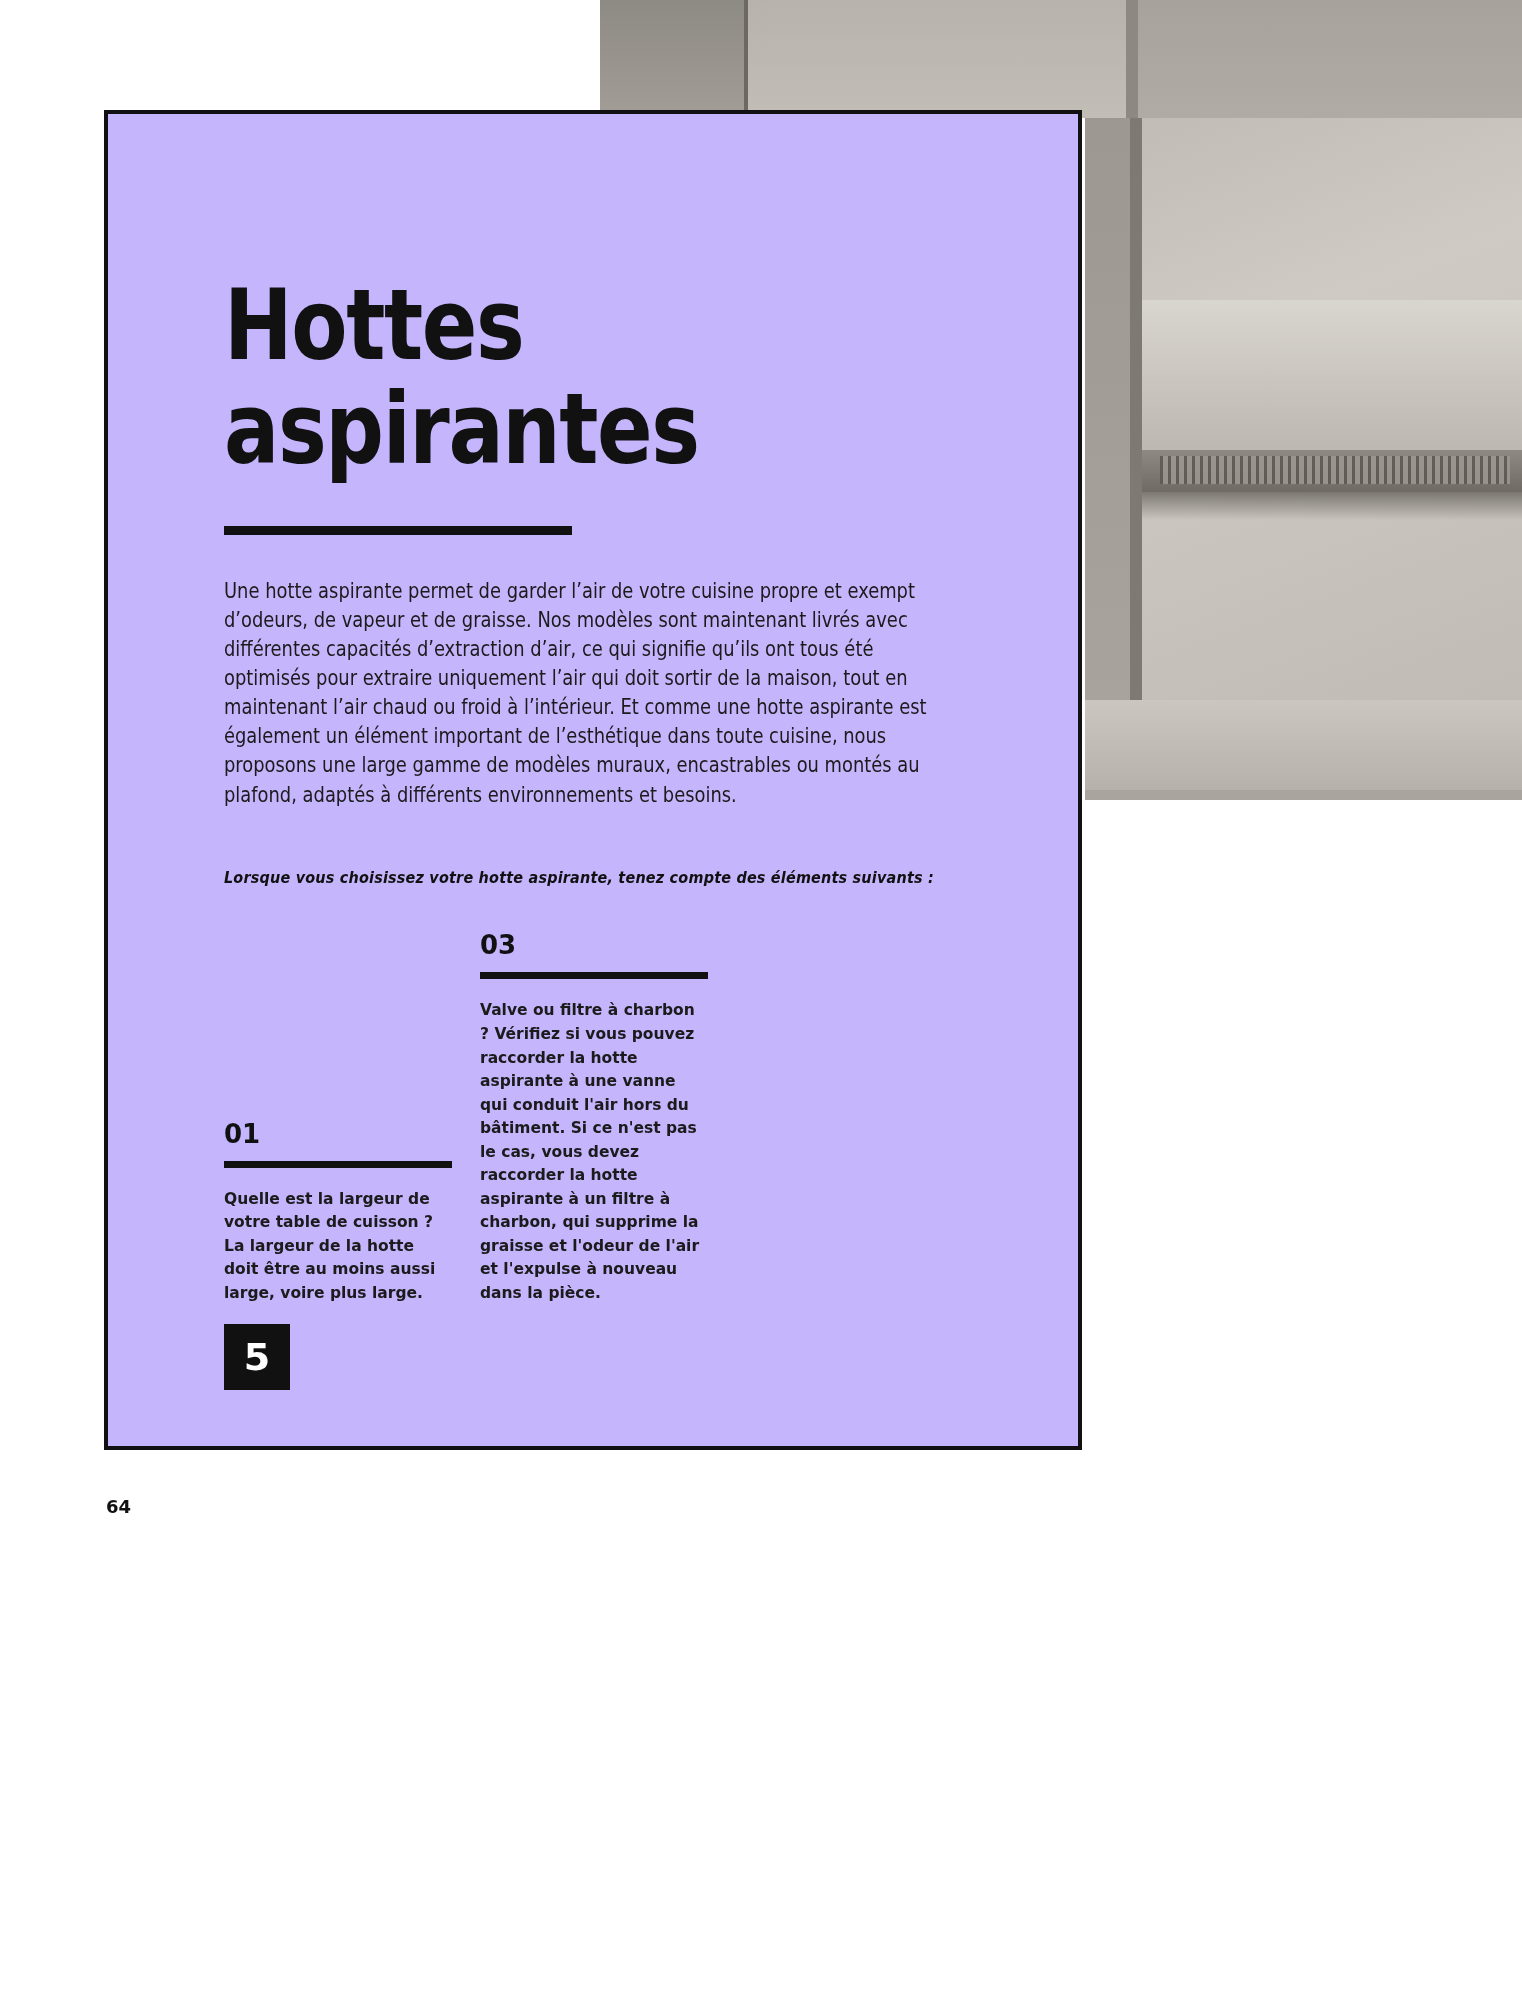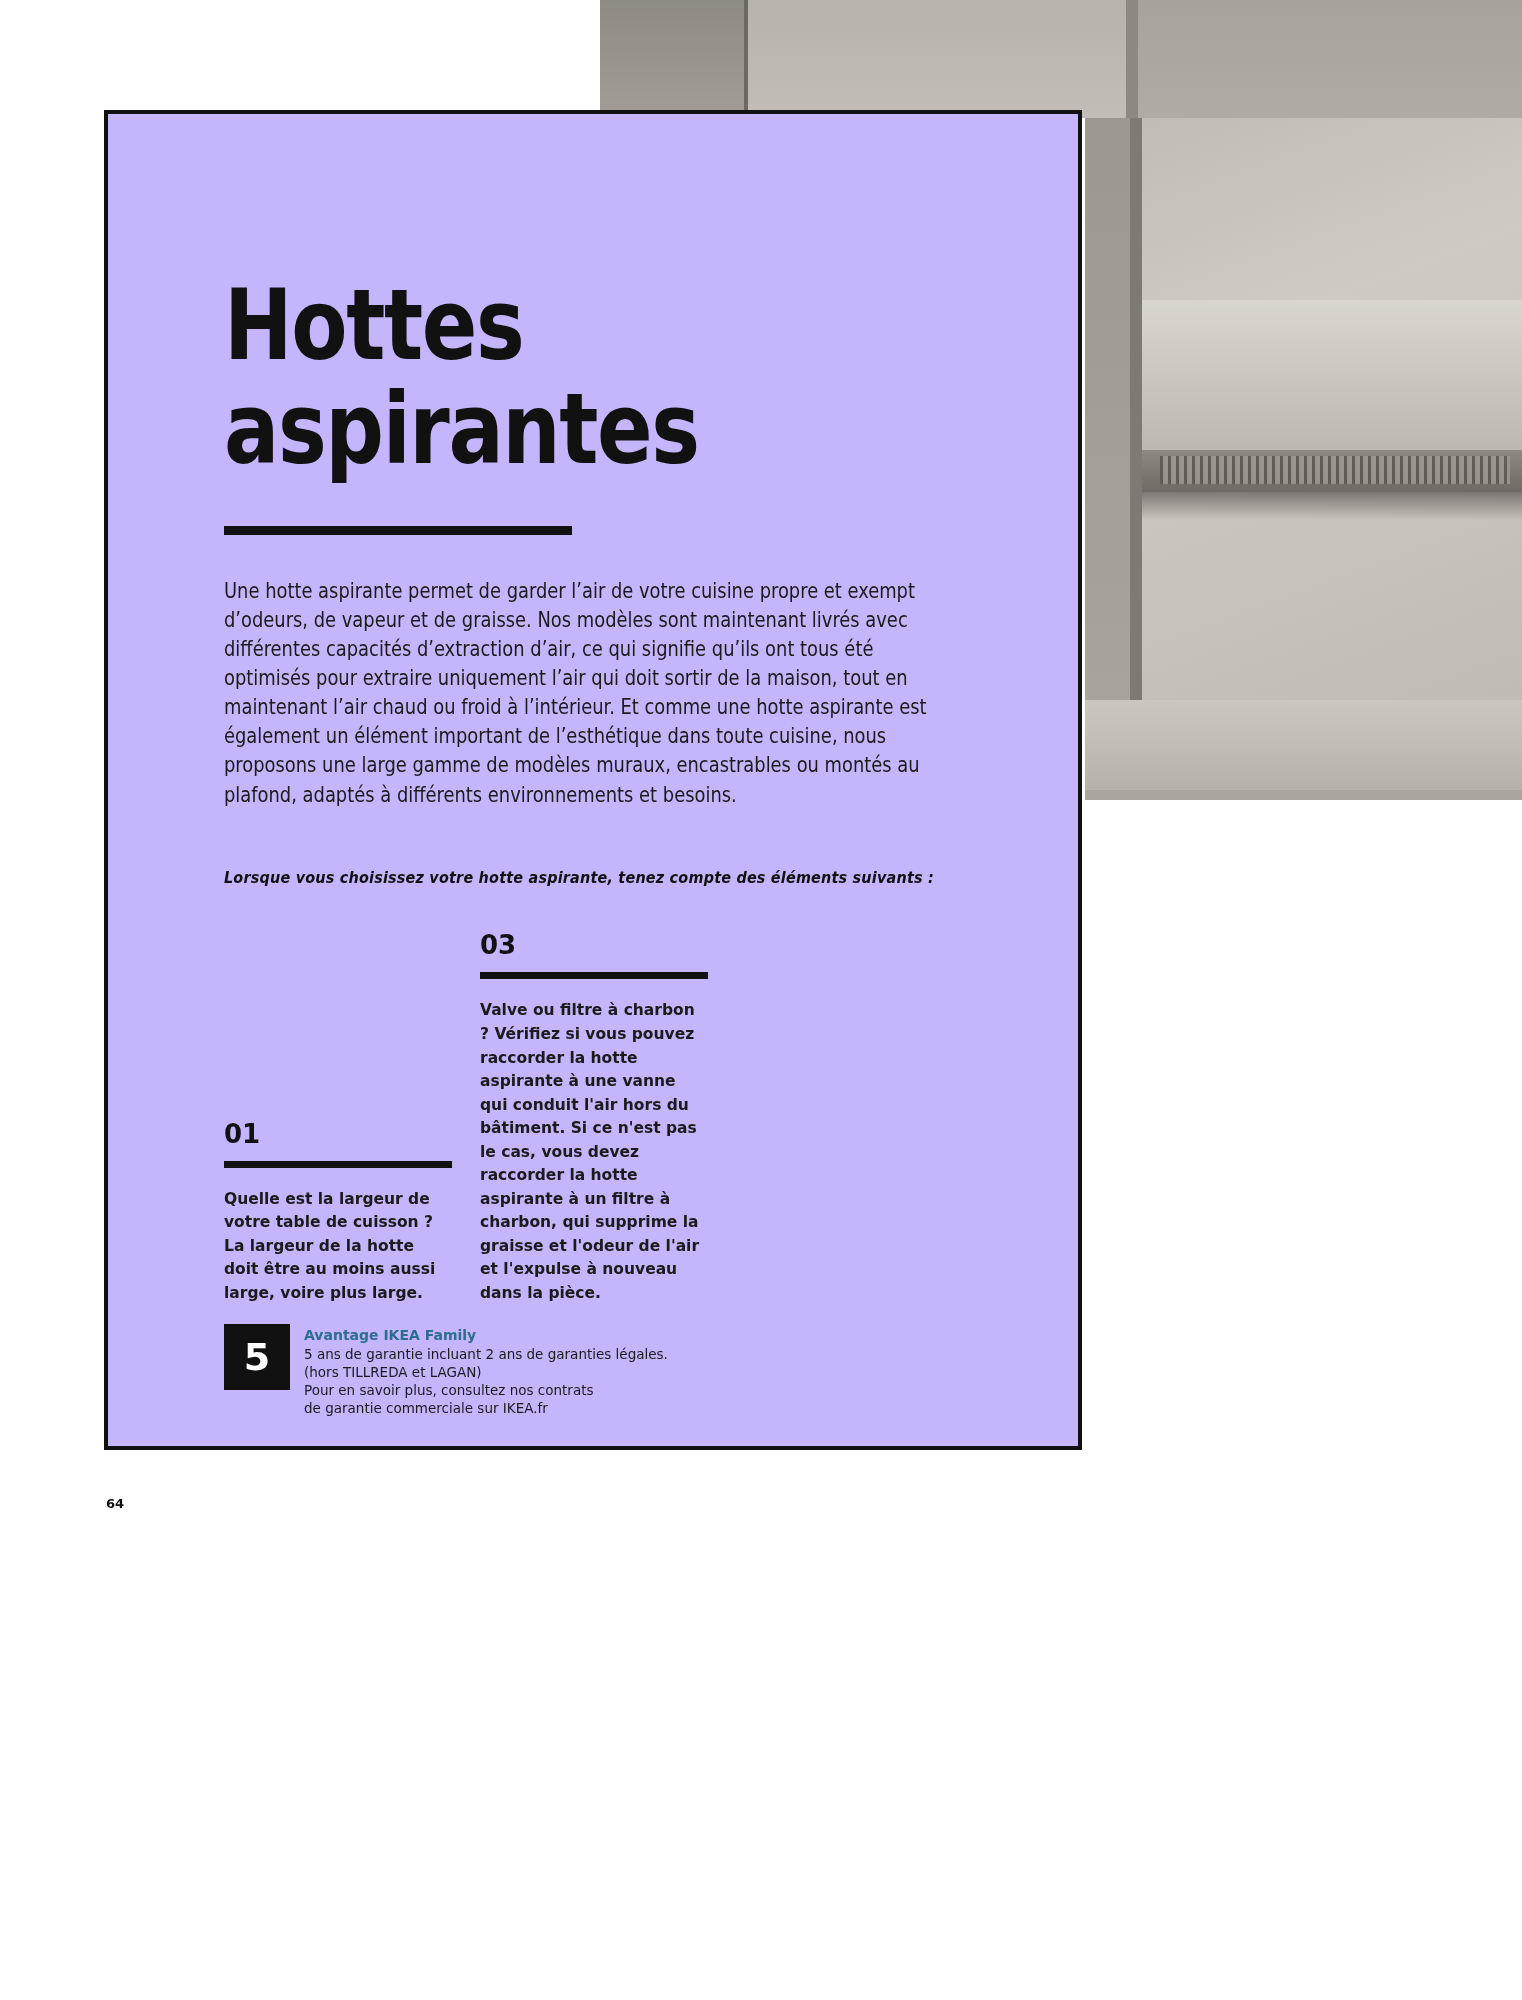--- a/index.html
+++ b/index.html
@@ -230,21 +230,21 @@
     white-space: pre-line;
   }
 
   
   .page-number {
     position: absolute;
     left: 106px;
     top: 1496px;
     font-family: "DejaVu Sans", sans-serif;
     font-weight: 700;
-    font-size: 13px;
+    font-size: 18px;
     color: #111111;
   }
 </style>
 </head>
 <body>
 
 <div id="photo-backdrop">
   <div class="photo-pane ph-side"></div>
   <div class="photo-pane ph-side-panel"></div>
   <div class="photo-pane ph-cab-door"></div>
@@ -287,24 +287,17 @@
         <div class="col-number">03</div>
         <div class="col-rule"></div>
         <p class="col-body">Valve ou filtre à charbon ? Vérifiez si vous pouvez raccorder la hotte aspirante à une vanne qui conduit l'air hors du bâtiment. Si ce n'est pas le cas, vous devez raccorder la hotte aspirante à un filtre à charbon, qui supprime la graisse et l'odeur de l'air et l'expulse à nouveau dans la pièce.</p>
       </div>
 
     </div>
   </div>
 
   <div class="footer-block">
     <div class="badge">5</div>
-    <div class="footer-text">
-      <div class="footer-title" style="color: rgb(45, 110, 142);">Avantage IKEA Family</div>
-      <div class="footer-lines">5 ans de garantie incluant 2 ans de garanties légales.
-(hors TILLREDA et LAGAN)
-Pour en savoir plus, consultez nos contrats
-de garantie commerciale sur IKEA.fr</div>
-    </div>
   </div>
 
 </div>
 
 <div class="page-number">64</div>
 
 </body></html>

